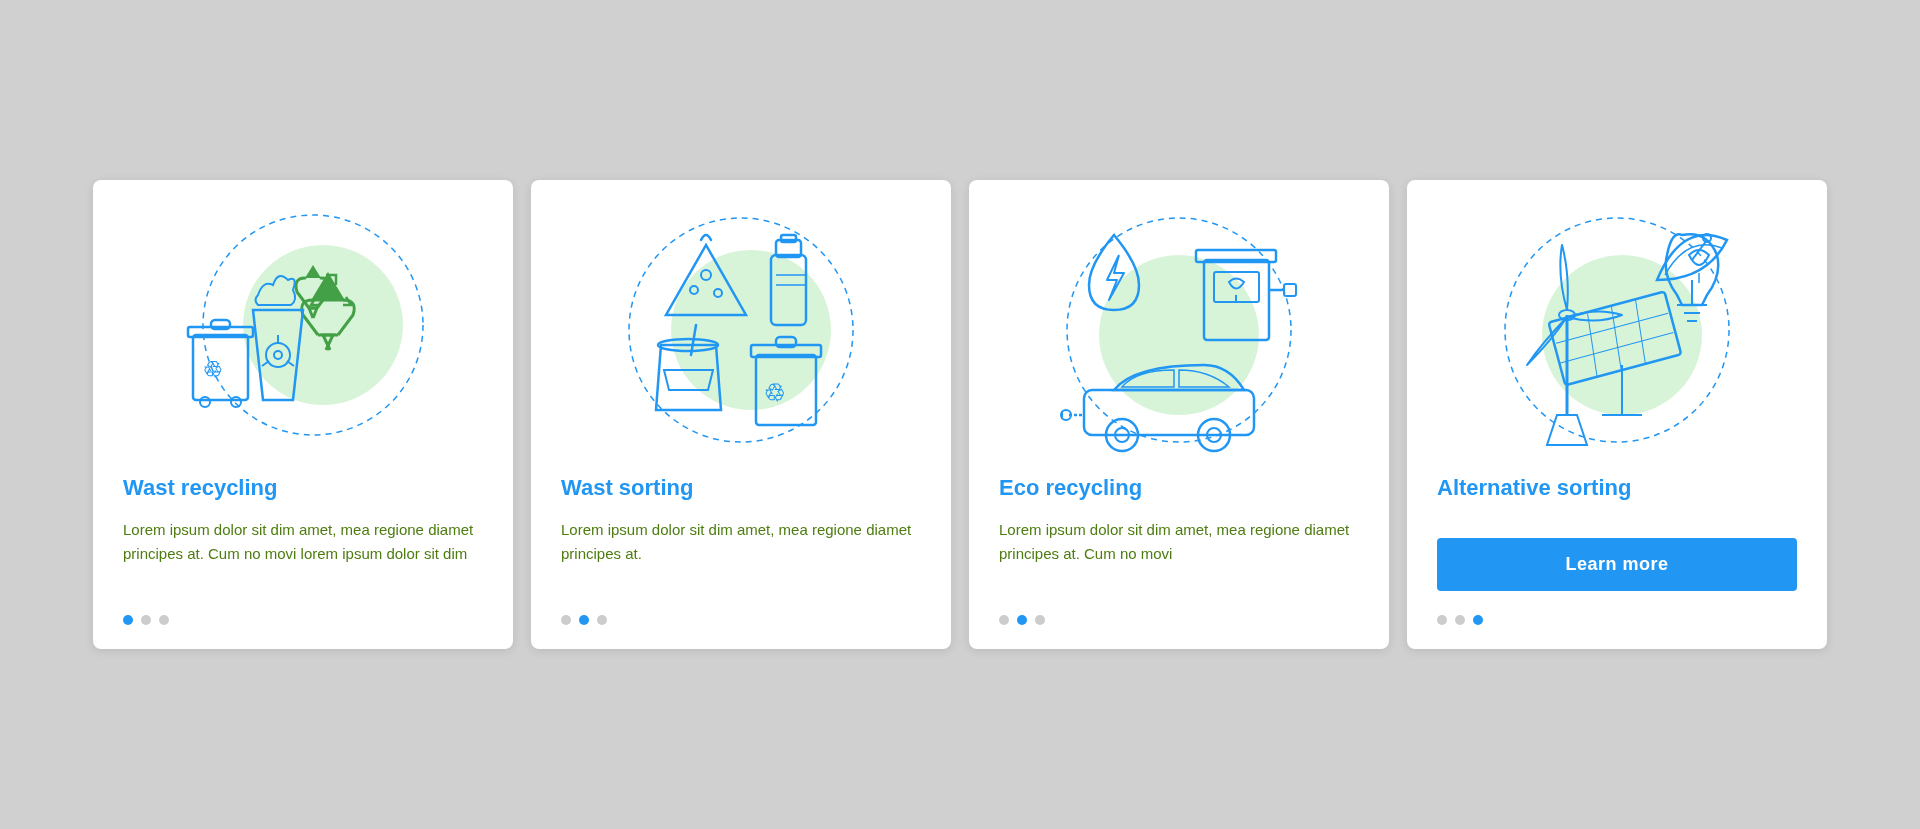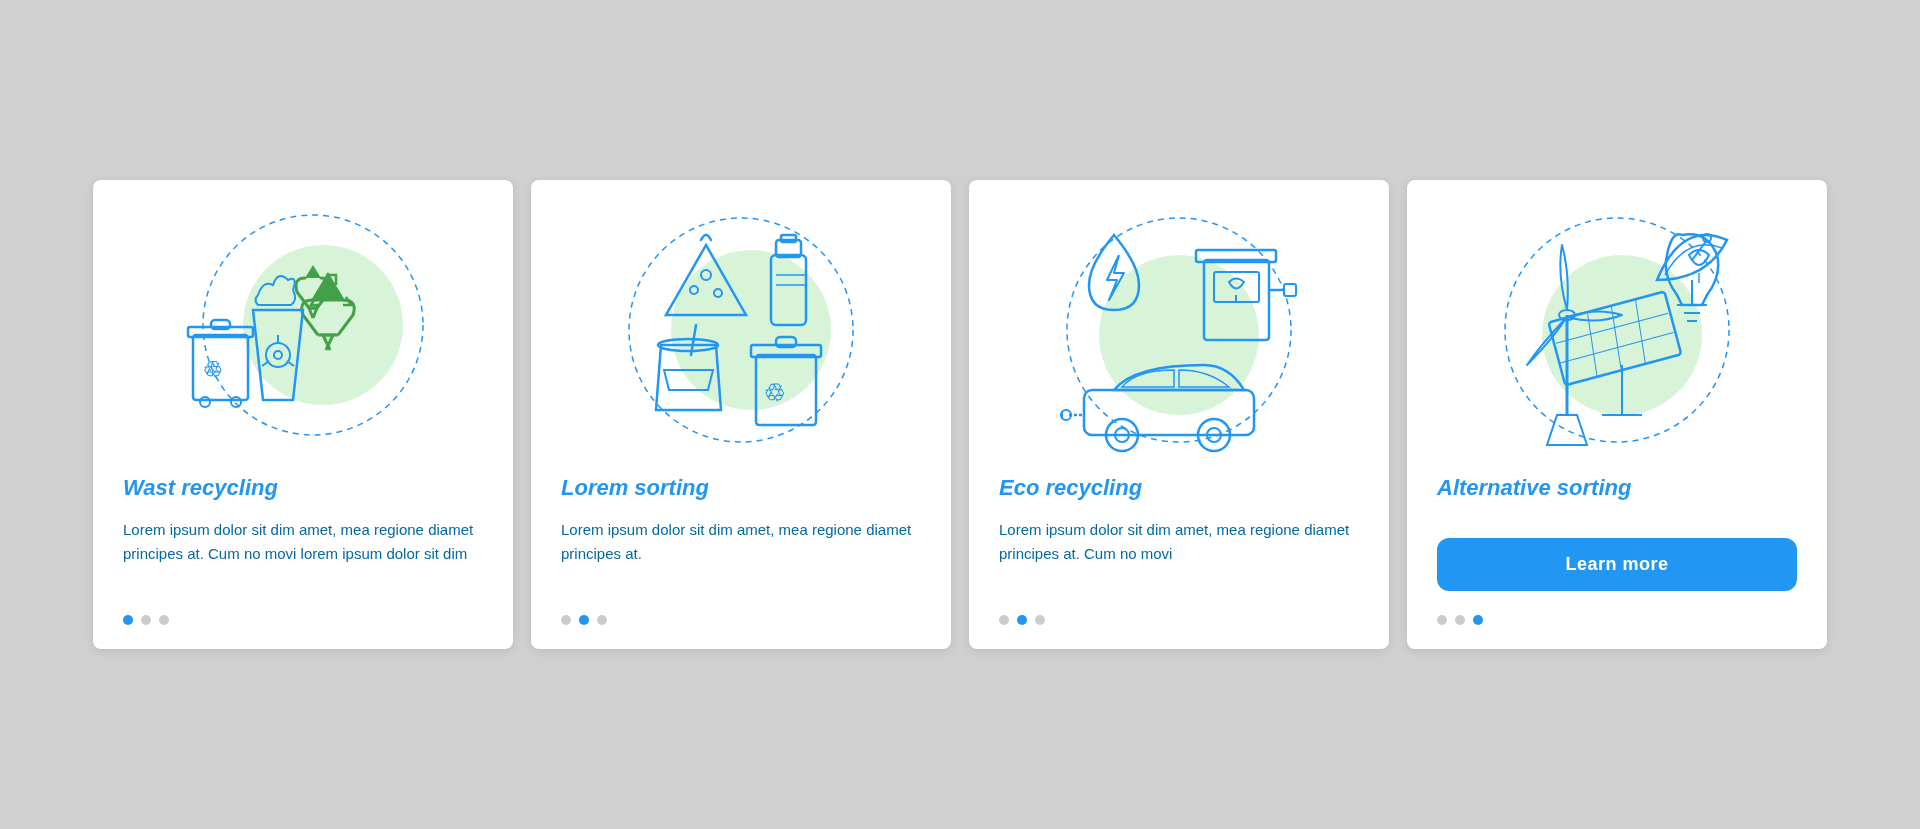--- a/index.html
+++ b/index.html
@@ -42,26 +42,25 @@
       position: relative;
     }
 
     .card-title {
       font-size: 22px;
       font-weight: 700;
       color: #2196f3;
       margin-bottom: 16px;
       text-align: left;
       line-height: 1.3;
-      font-style: italic;
     }
 
     .card-text {
       font-size: 15px;
-      color: #0369a1;
+      color: #4d7c0f;
       line-height: 1.6;
       text-align: left;
       flex: 1;
     }
 
     .card-dots {
       display: flex;
       gap: 8px;
       margin-top: 24px;
       align-items: center;
@@ -76,21 +75,21 @@
 
     .dot.active {
       background: #2196f3;
     }
 
     .learn-more-btn {
       width: 100%;
       background-color: #2196f3;
       color: #fff;
       border: none;
-      border-radius: 12px;
+      border-radius: 4px;
       padding: 16px;
       font-size: 18px;
       font-weight: 700;
       cursor: pointer;
       margin-top: 20px;
       text-align: center;
       letter-spacing: 0.5px;
     }
 
     
@@ -216,21 +215,21 @@
           <rect x="0" y="20" width="60" height="70" rx="3" fill="none" stroke="#2196f3" stroke-width="2.5"></rect>
 
           <rect x="-5" y="10" width="70" height="12" rx="2" fill="none" stroke="#2196f3" stroke-width="2.5"></rect>
 
           <rect x="20" y="2" width="20" height="10" rx="4" fill="none" stroke="#2196f3" stroke-width="2.5"></rect>
 
           <text x="8" y="66" font-size="24" fill="none" stroke="#2196f3" stroke-width="1">♻</text>
         </g>
       </svg>
     </div>
-    <div class="card-title">Lorem sorting</div>
+    <div class="card-title">Wast sorting</div>
     <div class="card-text">Lorem ipsum dolor sit dim amet, mea regione diamet principes at.</div>
     <div class="card-dots">
       <div class="dot"></div>
       <div class="dot active"></div>
       <div class="dot"></div>
     </div>
   </div>
 
   <div class="card">
     <div class="card-illustration">

